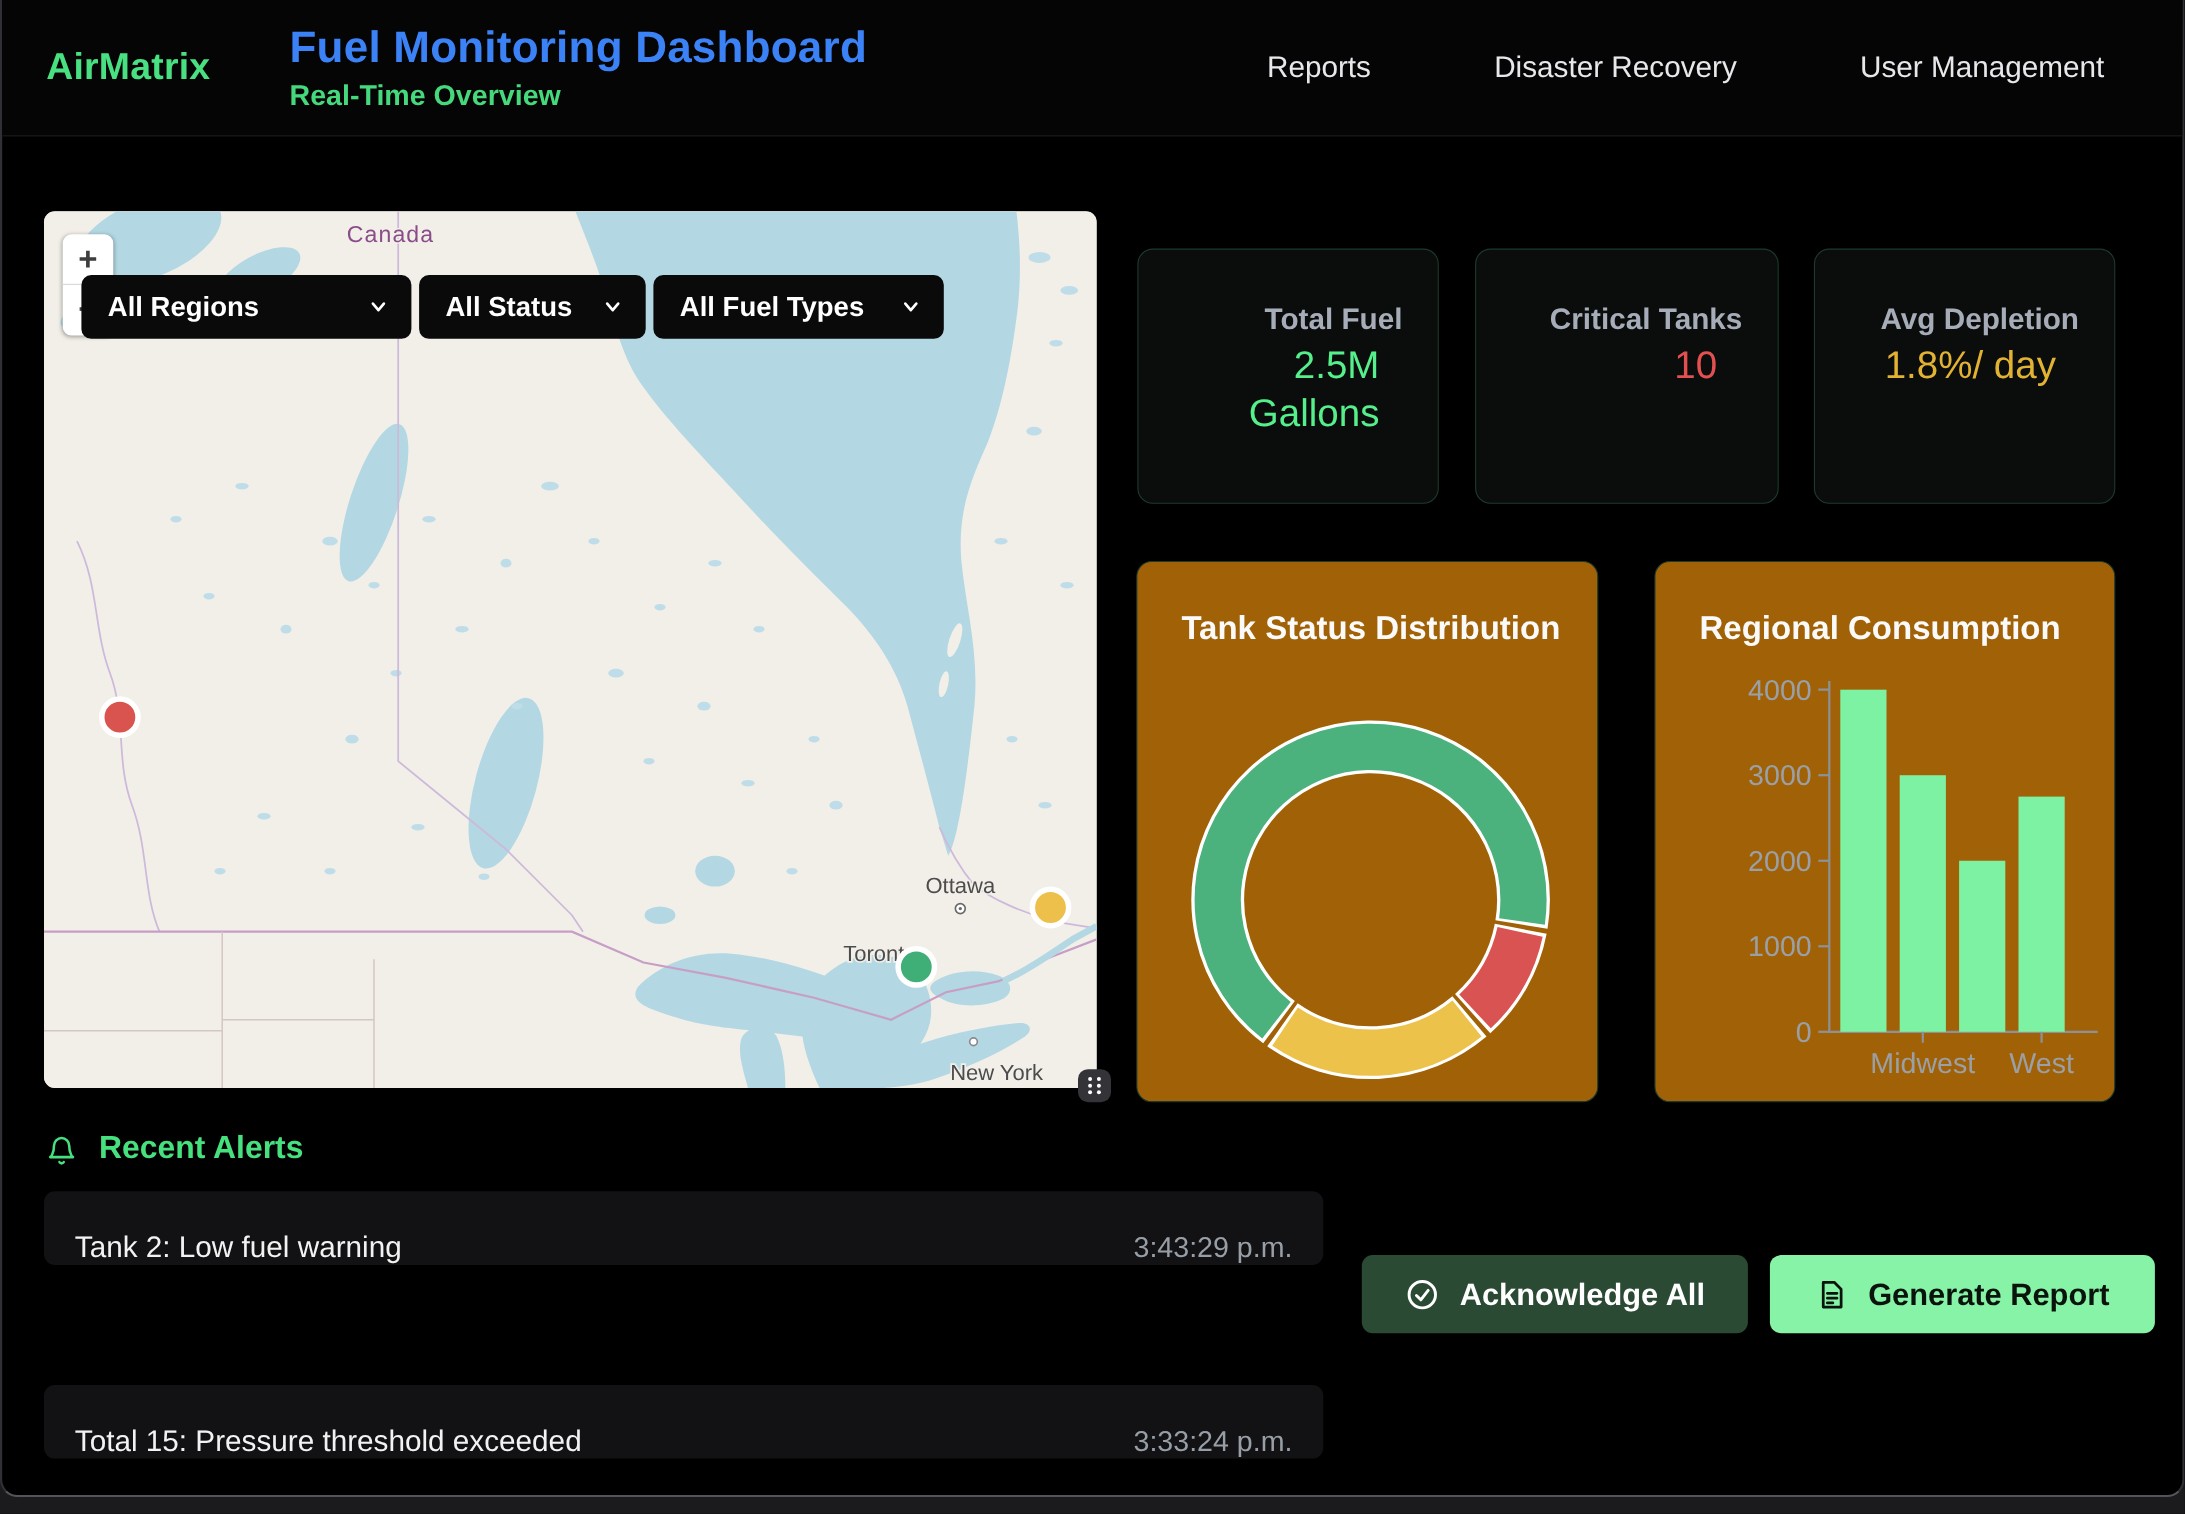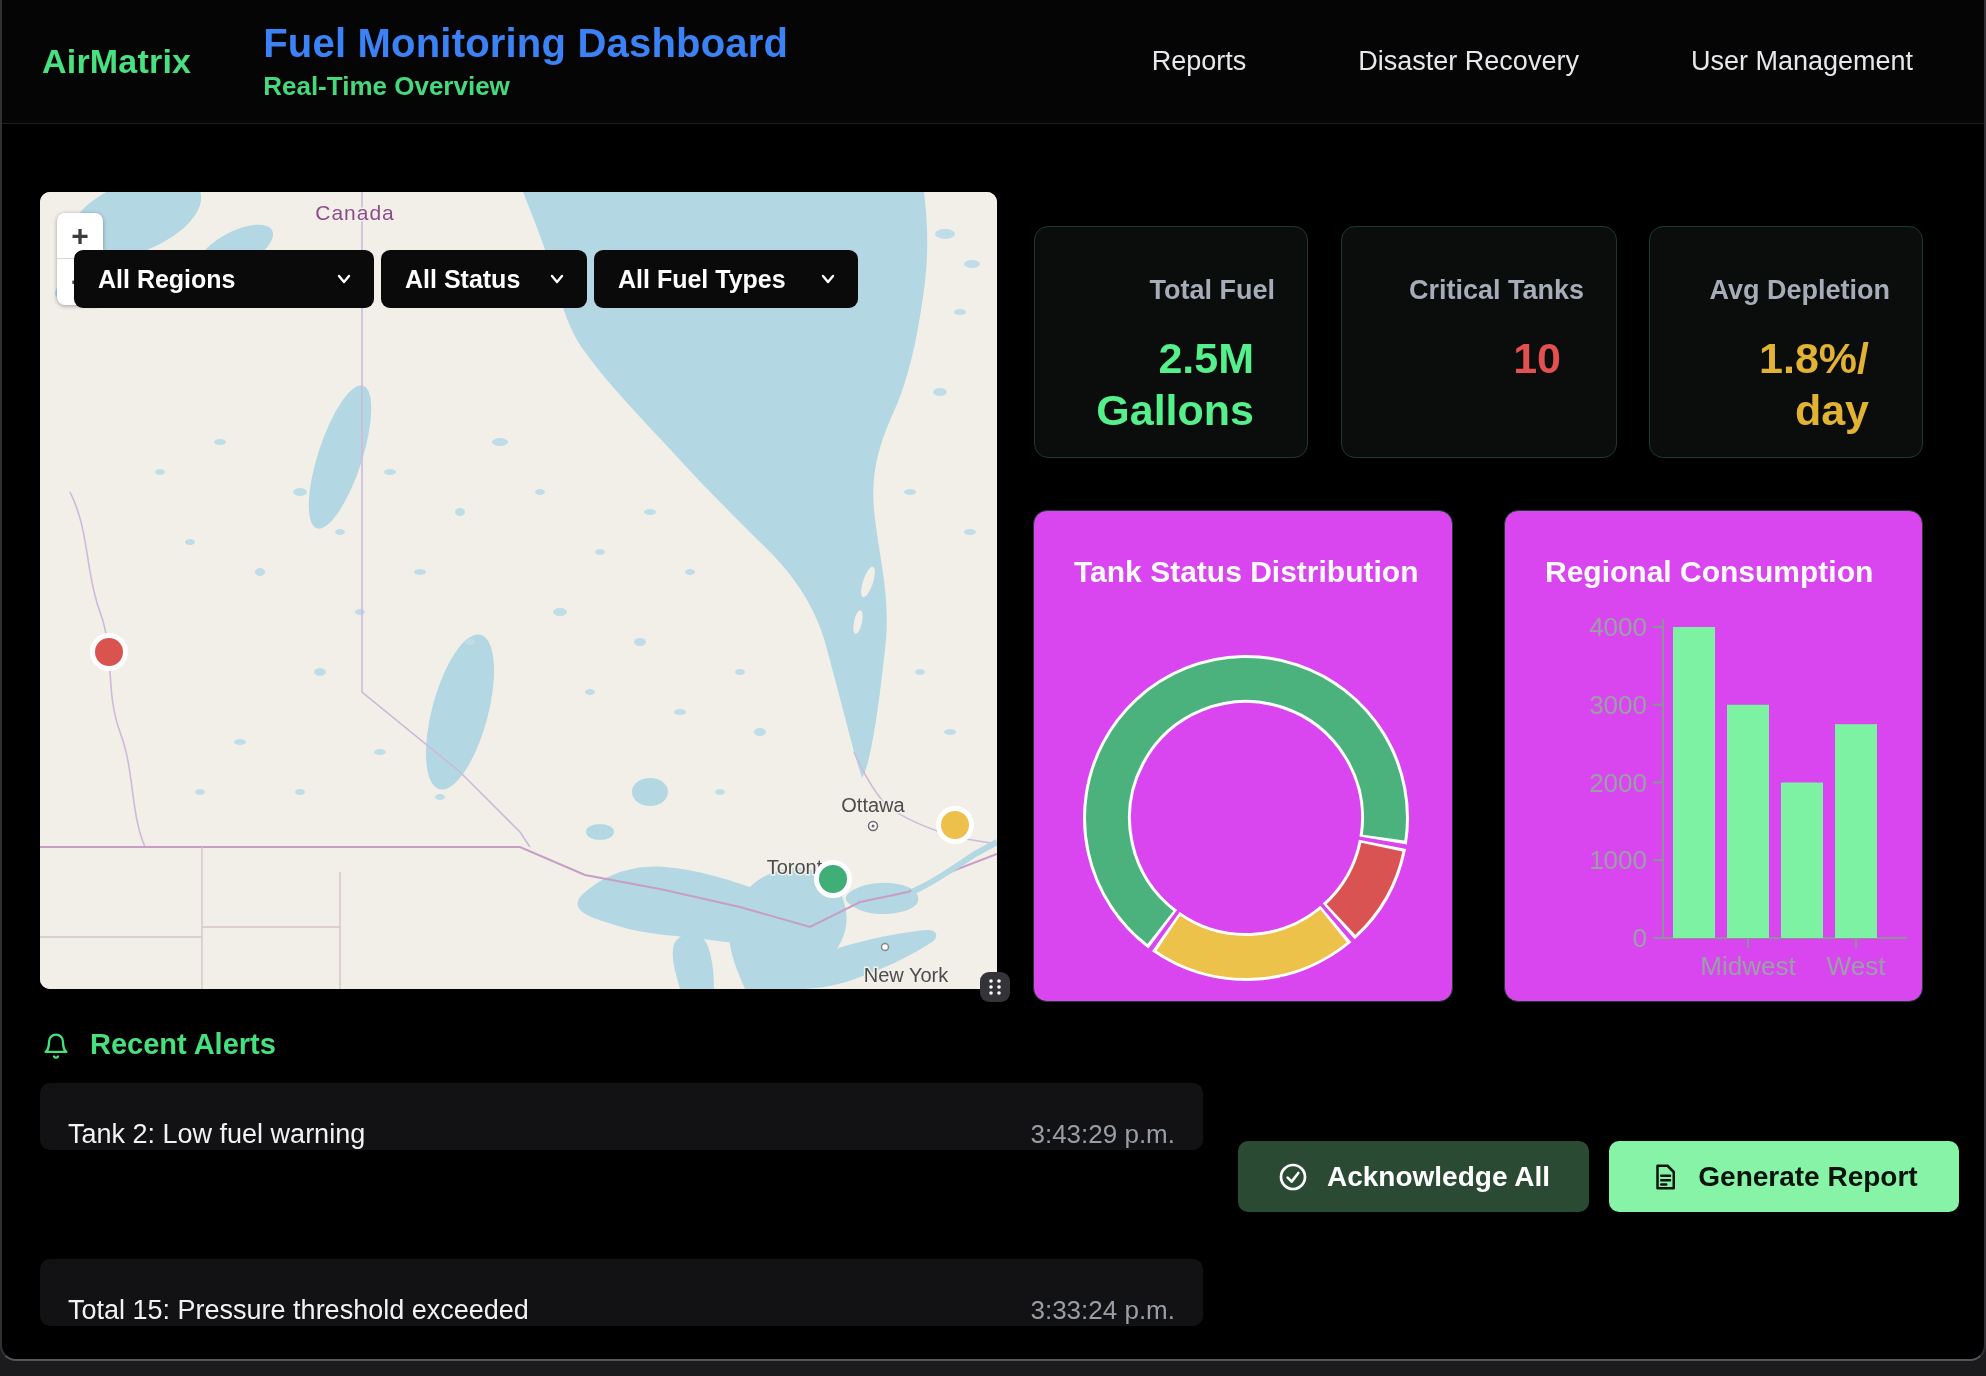--- a/index.html
+++ b/index.html
@@ -37,24 +37,24 @@
   .chev { width:20px; height:20px; margin-left:14px; flex:0 0 auto; }
 
   .grip { position:absolute; left:978px; top:972px; width:30px; height:30px; background:#333338; border-radius:9px;
           display:flex; align-items:center; justify-content:center; cursor:grab; }
 
   
   .stat-card { position:absolute; top:226px; height:232px; background:#0b0d0c; border:1.5px solid #1d3b2c;
                border-radius:14px; padding:48px 32px 0 34px;text-align:right; }
   .stat-1 { left:1032px; width:274px; } .stat-2 { left:1339px; width:276px; } .stat-3 { left:1647px; width:274px; }
   .stat-label { font-size:27px; font-weight:600; color:#a6adb8; }
-  .stat-value { margin-top:26px; font-size:43px; font-weight:700; line-height:1.22; max-width:185px; }
-
-  
-  .chart-card { position:absolute; top:510px; height:492px; background:#d946ef; border:1.5px solid #1d3b2c;
+  .stat-value { margin-top:6px; font-size:35px; font-weight:400; line-height:1.22; max-width:185px; }
+
+  
+  .chart-card { position:absolute; top:510px; height:492px; background:#a16207; border:1.5px solid #1d3b2c;
                 border-radius:14px; }
   .donut-card { left:1031px; width:420px; }
   .bars-card  { left:1502px; width:419px; }
   .chart-title { position:absolute; left:40px; top:44px; font-size:30px; font-weight:700; color:#fafafa; white-space:nowrap; }
   .donut-svg { position:absolute; left:44px; top:139px; }
   .bars-svg { position:absolute; left:0; top:0; }
   svg text { font-family:"Liberation Sans", sans-serif; }
 
   
   .alerts-header { position:absolute; left:40px; top:1028px; display:flex; align-items:center; gap:20px; }

